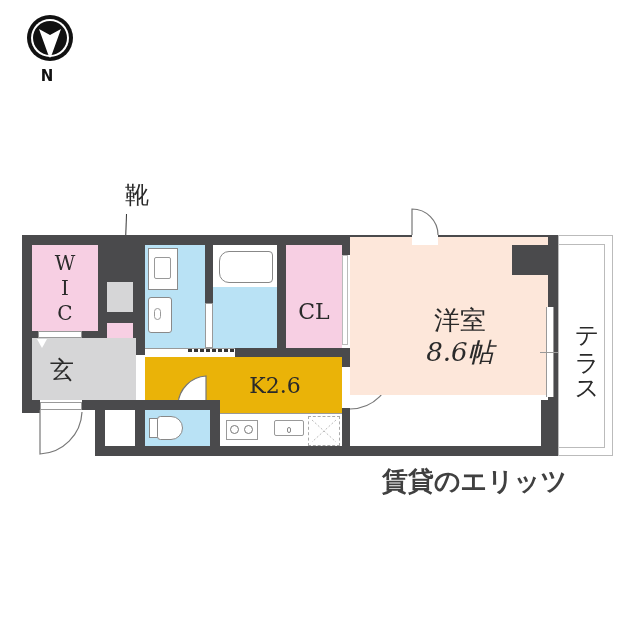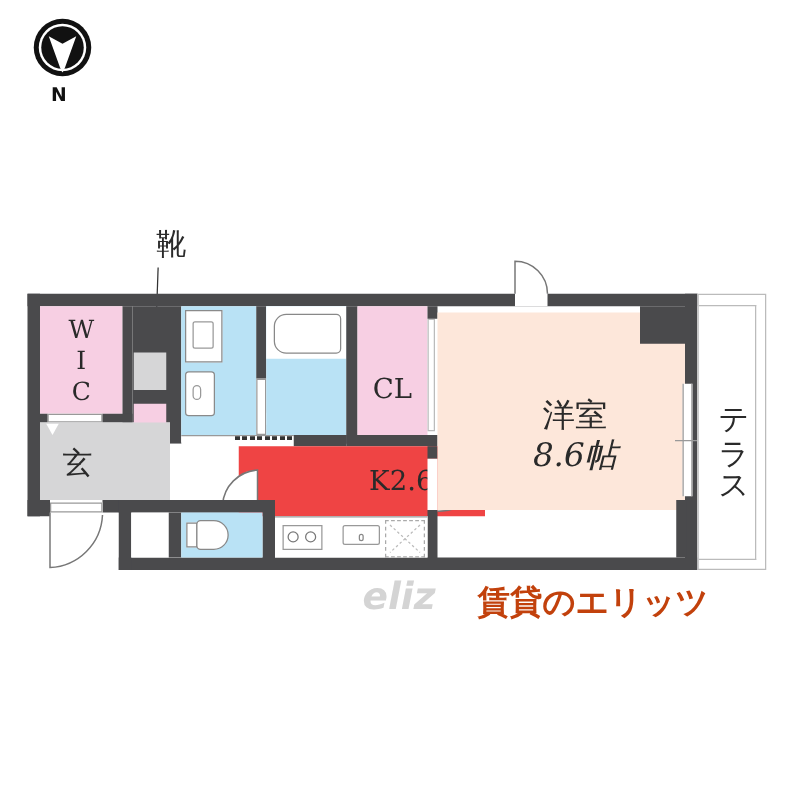--- a/index.html
+++ b/index.html
@@ -2,21 +2,21 @@
 <html><head>
 <meta charset="utf-8">
 <style>
   html, body { margin:0; padding:0; background:#ffffff; }
   body { width:640px; height:640px; position:relative; overflow:hidden; font-family:"DejaVu Serif","Liberation Serif",serif; }
   .abs { position:absolute; box-sizing:border-box; }
   .wall { background:#4a4a4c; }
   .pink { background:#f7cfe3; }
   .blue { background:#b9e2f5; }
   .gray { background:#d6d6d7; }
-  .yellow { background:#ef4444;margin-left:46px; }
+  .yellow { background:#eab308; }
   .peach { background:#fde7da; }
   .white { background:#ffffff; }
   .label { color:#2a2a2a; text-align:center; line-height:1; }
   .fixture { border:1.5px solid #8a8a8a; background:#fff; border-radius:3px; }
 </style>
 </head>
 <body>
 
 <div class="abs" style="left:24px;top:12px;width:52px;height:70px;">
   <svg width="52" height="52" viewBox="0 0 52 52" style="position:absolute;left:0;top:0;">
@@ -140,21 +140,21 @@
     </svg>
   </div>
 </div>
 
 <div class="abs white" style="left:105px;top:410px;width:30px;height:36px;border-right:10px solid #4a4a4c;box-sizing:content-box;"></div>
 <div class="abs blue" style="left:145px;top:410px;width:65px;height:36px;">
   <div class="abs" style="left:4px;top:8px;width:9px;height:20px;border:1.5px solid #888;background:#fff;"></div>
   <div class="abs" style="left:12px;top:6px;width:26px;height:24px;border:1.5px solid #888;border-radius:4px 14px 14px 4px;background:#fff;"></div>
 </div>
 
-<div class="abs peach" style="left:350px;top:250px;width:198px;height:158px;">
+<div class="abs peach" style="left:350px;top:237px;width:198px;height:158px;">
   <div class="abs label" style="left:50px;top:70px;width:120px;font-size:26px;">洋室</div>
   <div class="abs label" style="left:50px;top:102px;width:120px;font-size:26px;font-style:italic;">8.6帖</div>
 </div>
 
 <div class="abs wall" style="left:512px;top:245px;width:36px;height:30px;"></div>
 
 <div class="abs wall" style="left:541px;top:400px;width:8px;height:46px;"></div>
 
 <div class="abs white" style="left:412px;top:233px;width:26px;height:12px;"></div>
 <svg class="abs" style="left:410px;top:207px;" width="30" height="30" viewBox="0 0 30 30">
@@ -163,15 +163,14 @@
 
 <div class="abs white" style="left:546px;top:307px;width:8px;height:90px;border-left:1px solid #999;border-right:1px solid #999;"></div>
 <div class="abs" style="left:540px;top:352px;width:20px;height:1px;background:#999;"></div>
 
 <div class="abs" style="left:558px;top:235px;width:55px;height:221px;border:1px solid #bbb;background:#fff;">
   <div class="abs" style="left:0;top:8px;width:46px;height:204px;border:1px solid #bbb;border-left:none;"></div>
   <div class="abs label" style="left:10px;top:74px;width:30px;font-size:24px;writing-mode:vertical-rl;font-family:'DejaVu Sans',sans-serif;">テラス</div>
 </div>
 
 <div class="abs" style="left:290px;top:460px;width:290px;height:40px;">
-  <span style="position:absolute;left:0;top:0;font:italic bold 30px 'DejaVu Sans',sans-serif;color:#d4d4d4;">eliz</span>
-  <span style="position:absolute;left:92px;top:4px;font:bold 26px 'DejaVu Sans',sans-serif;color:#c2410c;">賃貸のエリッツ</span>
+  <span style="position:absolute;left:92px;top:4px;font:bold 26px 'DejaVu Sans',sans-serif;color:#404040;">賃貸のエリッツ</span>
 </div>
 
 </body></html>

